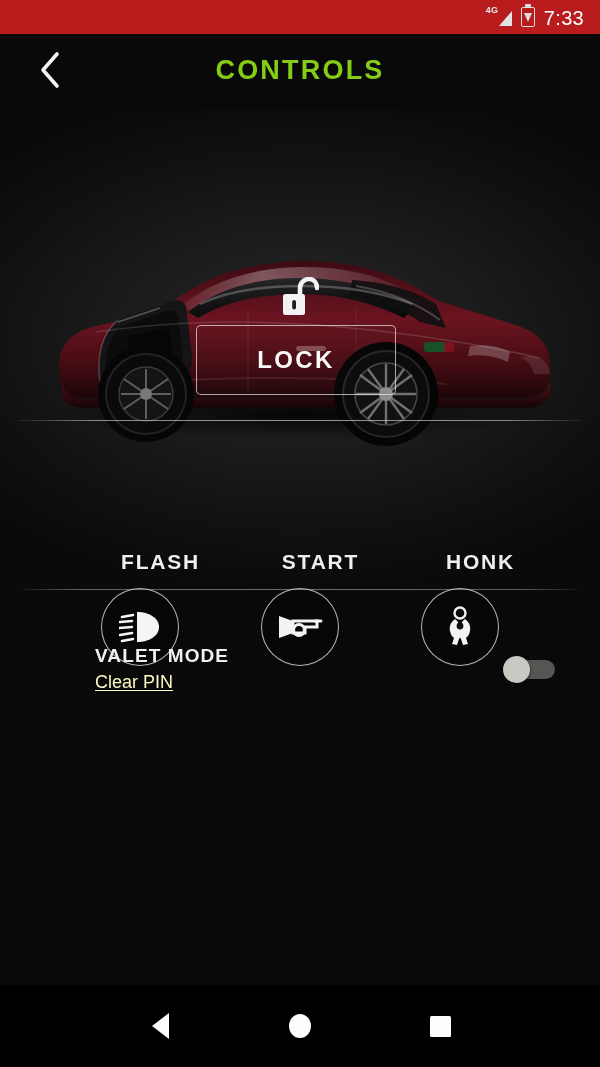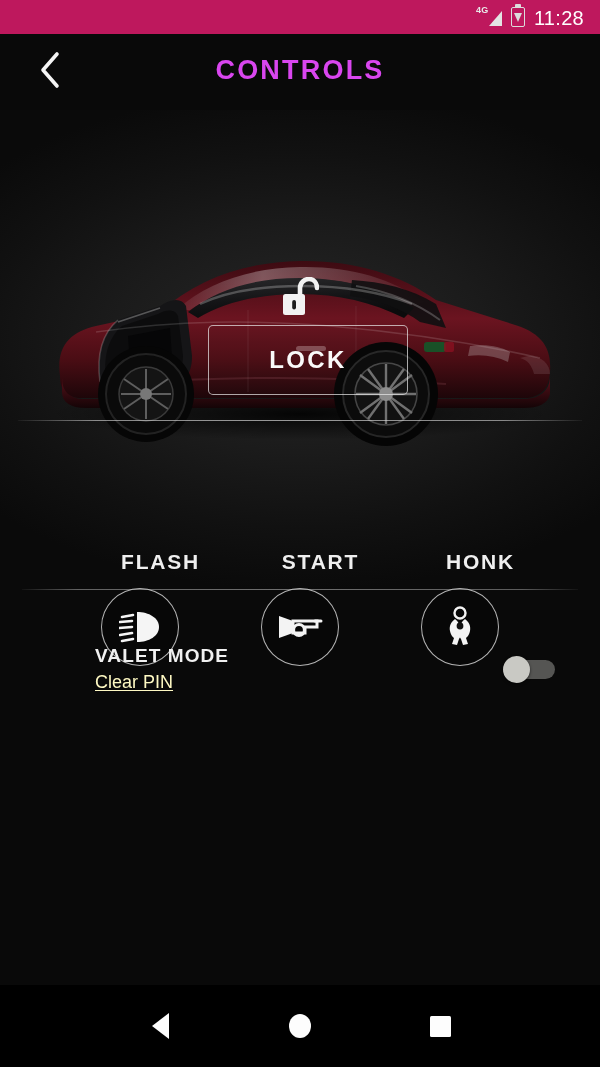--- a/index.html
+++ b/index.html
@@ -12,21 +12,21 @@
   #screen {
     position:relative;
     width:600px; height:1067px;
     background:#090909;
     overflow:hidden;
   }
 
   
   .statusbar {
     position:absolute; top:0; left:0; width:600px; height:34px;
-    background:#be185d;
+    background:#b91c1c;
     display:flex; align-items:center; justify-content:flex-end;
     padding-right:16px;
   }
   .sb-group { display:flex; align-items:flex-end; gap:9px; }
   .sig-wrap { position:relative; width:26px; height:22px; }
   .sig-label {
     position:absolute; top:-1px; left:0;
     font-size:9px; color:#e8e8e8; font-weight:700; letter-spacing:0.2px;
   }
   .sig-tri {
@@ -61,21 +61,21 @@
     display:flex; align-items:center;
   }
   .back-btn {
     position:absolute; left:28px; top:50%; transform:translateY(-50%);
     width:44px; height:44px;
     display:flex; align-items:center; justify-content:center;
     cursor:pointer;
   }
   .page-title {
     width:100%; text-align:center;
-    font-size:27px; font-weight:700; color:#d946ef;
+    font-size:27px; font-weight:700; color:#84cc16;
     letter-spacing:2.2px;
   }
 
   
   .hero {
     position:absolute; top:110px; left:0; width:600px; height:500px;
     background:
       radial-gradient(ellipse 420px 250px at 50% 46%, #272727 0%, #1b1b1b 45%, #111 75%, #0a0a0a 100%);
   }
   .car-stage {
@@ -90,21 +90,21 @@
 
   
   .padlock {
     position:absolute; top:165px; left:50%; transform:translateX(-50%);
     width:46px; height:46px;
     display:flex; align-items:center; justify-content:center;
   }
 
   
   .lock-btn {
-    position:absolute; top:215px; left:208px;
+    position:absolute; top:215px; left:196px;
     width:200px; height:70px;
     border:1.4px solid rgba(232,232,232,0.72);
     border-radius:5px;
     display:flex; align-items:center; justify-content:center;
     background:rgba(255,255,255,0.012);
     cursor:pointer;
   }
   .lock-btn-label {
     font-size:24px; font-weight:700; color:#fafafa; letter-spacing:2.4px;
   }
@@ -199,21 +199,21 @@
 
   <div class="statusbar">
     <div class="sb-group">
       <div class="sig-wrap">
         <span class="sig-label">4G</span>
         <span class="sig-tri"></span>
       </div>
       <div class="batt">
         <span class="batt-bolt"></span>
       </div>
-      <div class="clock">11:28</div>
+      <div class="clock">7:33</div>
     </div>
   </div>
 
   <div class="header">
     <div class="back-btn">
       <svg width="24" height="38" viewBox="0 0 24 38">
         <polyline points="19,3 5,19 19,35" fill="none" stroke="#f5f5f5" stroke-width="3.6" stroke-linecap="round" stroke-linejoin="round"></polyline>
       </svg>
     </div>
     <div class="page-title">CONTROLS</div>

